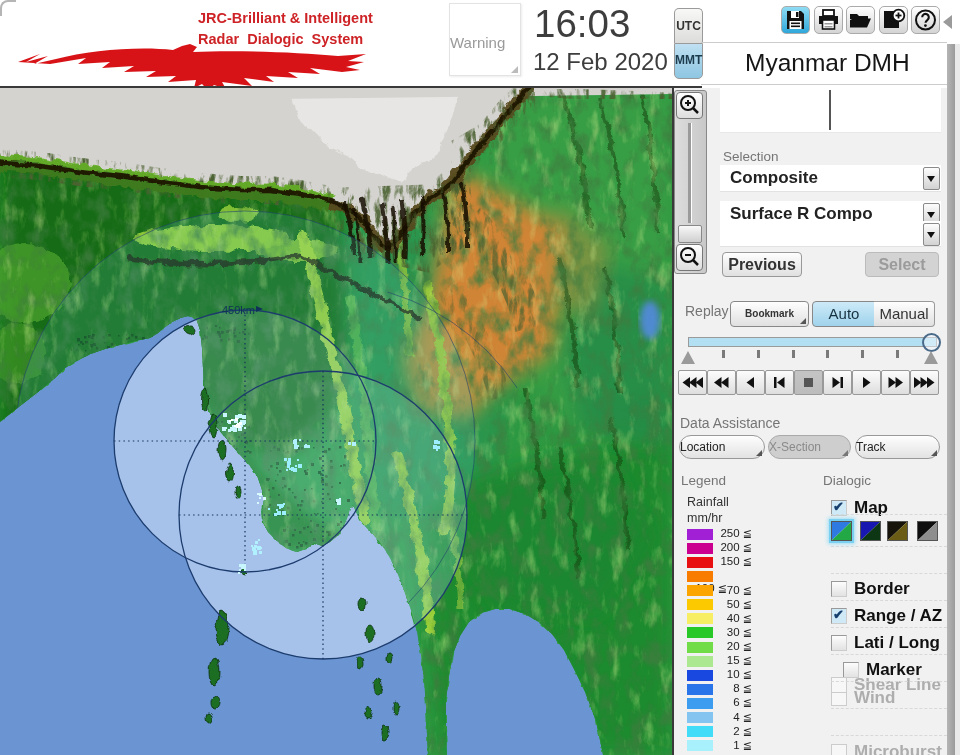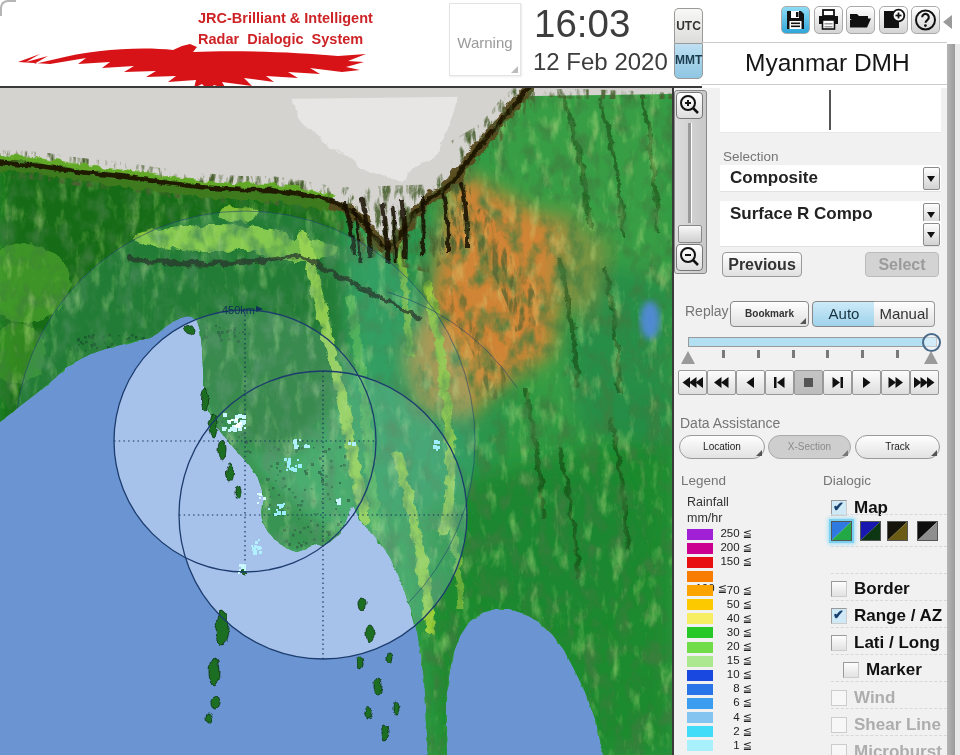--- a/index.html
+++ b/index.html
@@ -3,21 +3,21 @@
 <meta charset="utf-8">
 <style>
 html,body{margin:0;padding:0;width:960px;height:755px;overflow:hidden;background:#fff;
 font-family:"Liberation Sans",sans-serif;}
 #app{position:absolute;left:0;top:0;width:960px;height:755px;}
 .abs{position:absolute;}
 
 #header{left:0;top:0;width:960px;height:86px;background:#fff;}
 #hdrline{left:0;top:86px;width:702px;height:2px;background:#3a3a3a;}
 #warnbox{left:449px;top:3px;width:70px;height:71px;background:#fff;border:1px solid #e3e3e3;box-shadow:1px 1px 2px rgba(0,0,0,0.08);}
-#warntxt{left:0;top:30px;width:70px;text-align:center;color:#9a9a9a;font-size:15px;}
+#warntxt{left:0;top:30px;width:70px;color:#9a9a9a;font-size:15px;}
 #clock{left:534px;top:2px;width:140px;height:50px;color:#3d3d3d;font-size:38.5px;}
 #date{left:533px;top:48px;width:140px;color:#3d3d3d;font-size:24px;}
 #utc{left:674px;top:8px;width:27px;height:34px;background:linear-gradient(#f8f8f6,#dcdcda);border:1px solid #9a9a9a;border-radius:5px 5px 0 0;border-bottom:none;color:#333;font-weight:bold;font-size:12px;text-align:center;line-height:35px;}
 #mmt{left:674px;top:43px;width:27px;height:34px;background:linear-gradient(#bfe0f2,#8ec6e2);border:1px solid #9a9a9a;border-radius:0 0 5px 5px;color:#1c3b4d;font-weight:bold;font-size:12px;text-align:center;line-height:33px;}
 .tbtn{top:6px;width:27px;height:26px;border:1px solid #aaa;border-radius:5px;background:linear-gradient(#ffffff,#d4d4d4);}
 #tb1{left:781px;background:linear-gradient(#8edcf4,#2fa7da);}
 #tb2{left:814px;}
 #tb3{left:846px;}
 #tb4{left:879px;}
 #tb5{left:911px;}
@@ -46,21 +46,21 @@
 #replaylbl{left:685px;top:303px;font-size:14px;}
 #bookmark{left:730px;top:301px;width:77px;height:24px;font-size:10px;line-height:24px;border-color:#888;font-weight:bold;}
 #autobtn{left:812px;top:301px;width:62px;height:24px;border-radius:4px 0 0 4px;background:linear-gradient(#cdeaf8,#9fd3ec);border-color:#888;font-size:15px;line-height:24px;color:#17323f;}
 #manbtn{left:874px;top:301px;width:60px;height:24px;border-radius:0 4px 4px 0;border-left:none;font-size:15px;line-height:24px;}
 #slidertrack{left:688px;top:337px;width:247px;height:8px;background:#b2dff2;border:1px solid #9a9a9a;}
 #sliderhandle{left:922px;top:333px;width:15px;height:15px;border:2px solid #4a6a8a;border-radius:50%;background:rgba(240,248,255,0.5);}
 .tick{top:350px;width:3px;height:8px;background:#7a7a7a;}
 .endtri{top:351px;width:0;height:0;border-left:7px solid transparent;border-right:7px solid transparent;border-bottom:13px solid #9a9a9a;}
 .pbtn{top:370px;width:27.2px;height:23px;border:1px solid #999;background:linear-gradient(#fcfcfc,#dedede);border-radius:2px;}
 #dalabel{left:680px;top:415px;font-size:14px;}
-.dabtn{top:435px;height:22px;border:1px solid #999;border-radius:12px;background:linear-gradient(#fefefe,#e2e2e2);font-size:10px;color:#222;text-align:center;line-height:22px;}
+.dabtn{top:435px;height:22px;border:1px solid #999;border-radius:12px;background:linear-gradient(#fefefe,#e2e2e2);font-size:12px;color:#222;text-align:left;line-height:22px;}
 #dab1{left:679px;width:84px;}
 #dab2{left:768px;width:81px;background:#cecece;border-color:#aaa;color:#8a8a8a;}
 #dab3{left:855px;width:83px;}
 #leglabel{left:681px;top:473px;}
 #rainfall{left:687px;top:495px;font-size:12.5px;color:#333;}
 #mmhr{left:687px;top:511px;font-size:12.5px;color:#333;}
 .sw{left:687px;width:26px;height:11px;}
 .swlab{width:63px;text-align:right;font-size:11.5px;color:#222;}
 #ovlabel{left:823px;top:473px;}
 .ckrow{left:831px;width:126px;height:27px;}
@@ -263,21 +263,21 @@
       <div class="cklab">Lati / Long</div>
     </div>
 <div class="abs ckrow" style="top:659px;margin-left:12px;">
       <div class="ckbox "></div>
       <div class="cklab">Marker</div>
     </div>
 <div class="abs ckrow" style="top:687px;">
       <div class="ckbox dis"></div>
       <div class="cklab dis">Wind</div>
     </div>
-<div class="abs ckrow" style="top:714px;">
+<div class="abs ckrow" style="top:674px;">
       <div class="ckbox dis"></div>
       <div class="cklab dis">Shear Line</div>
     </div>
 <div class="abs ckrow" style="top:741px;">
       <div class="ckbox dis"></div>
       <div class="cklab dis">Microburst</div>
     </div>
 <div class="abs dashsep" style="top:514px;"></div>
 <div class="abs dashsep" style="top:545.5px;"></div>
 <div class="abs dashsep" style="top:572.5px;"></div>

